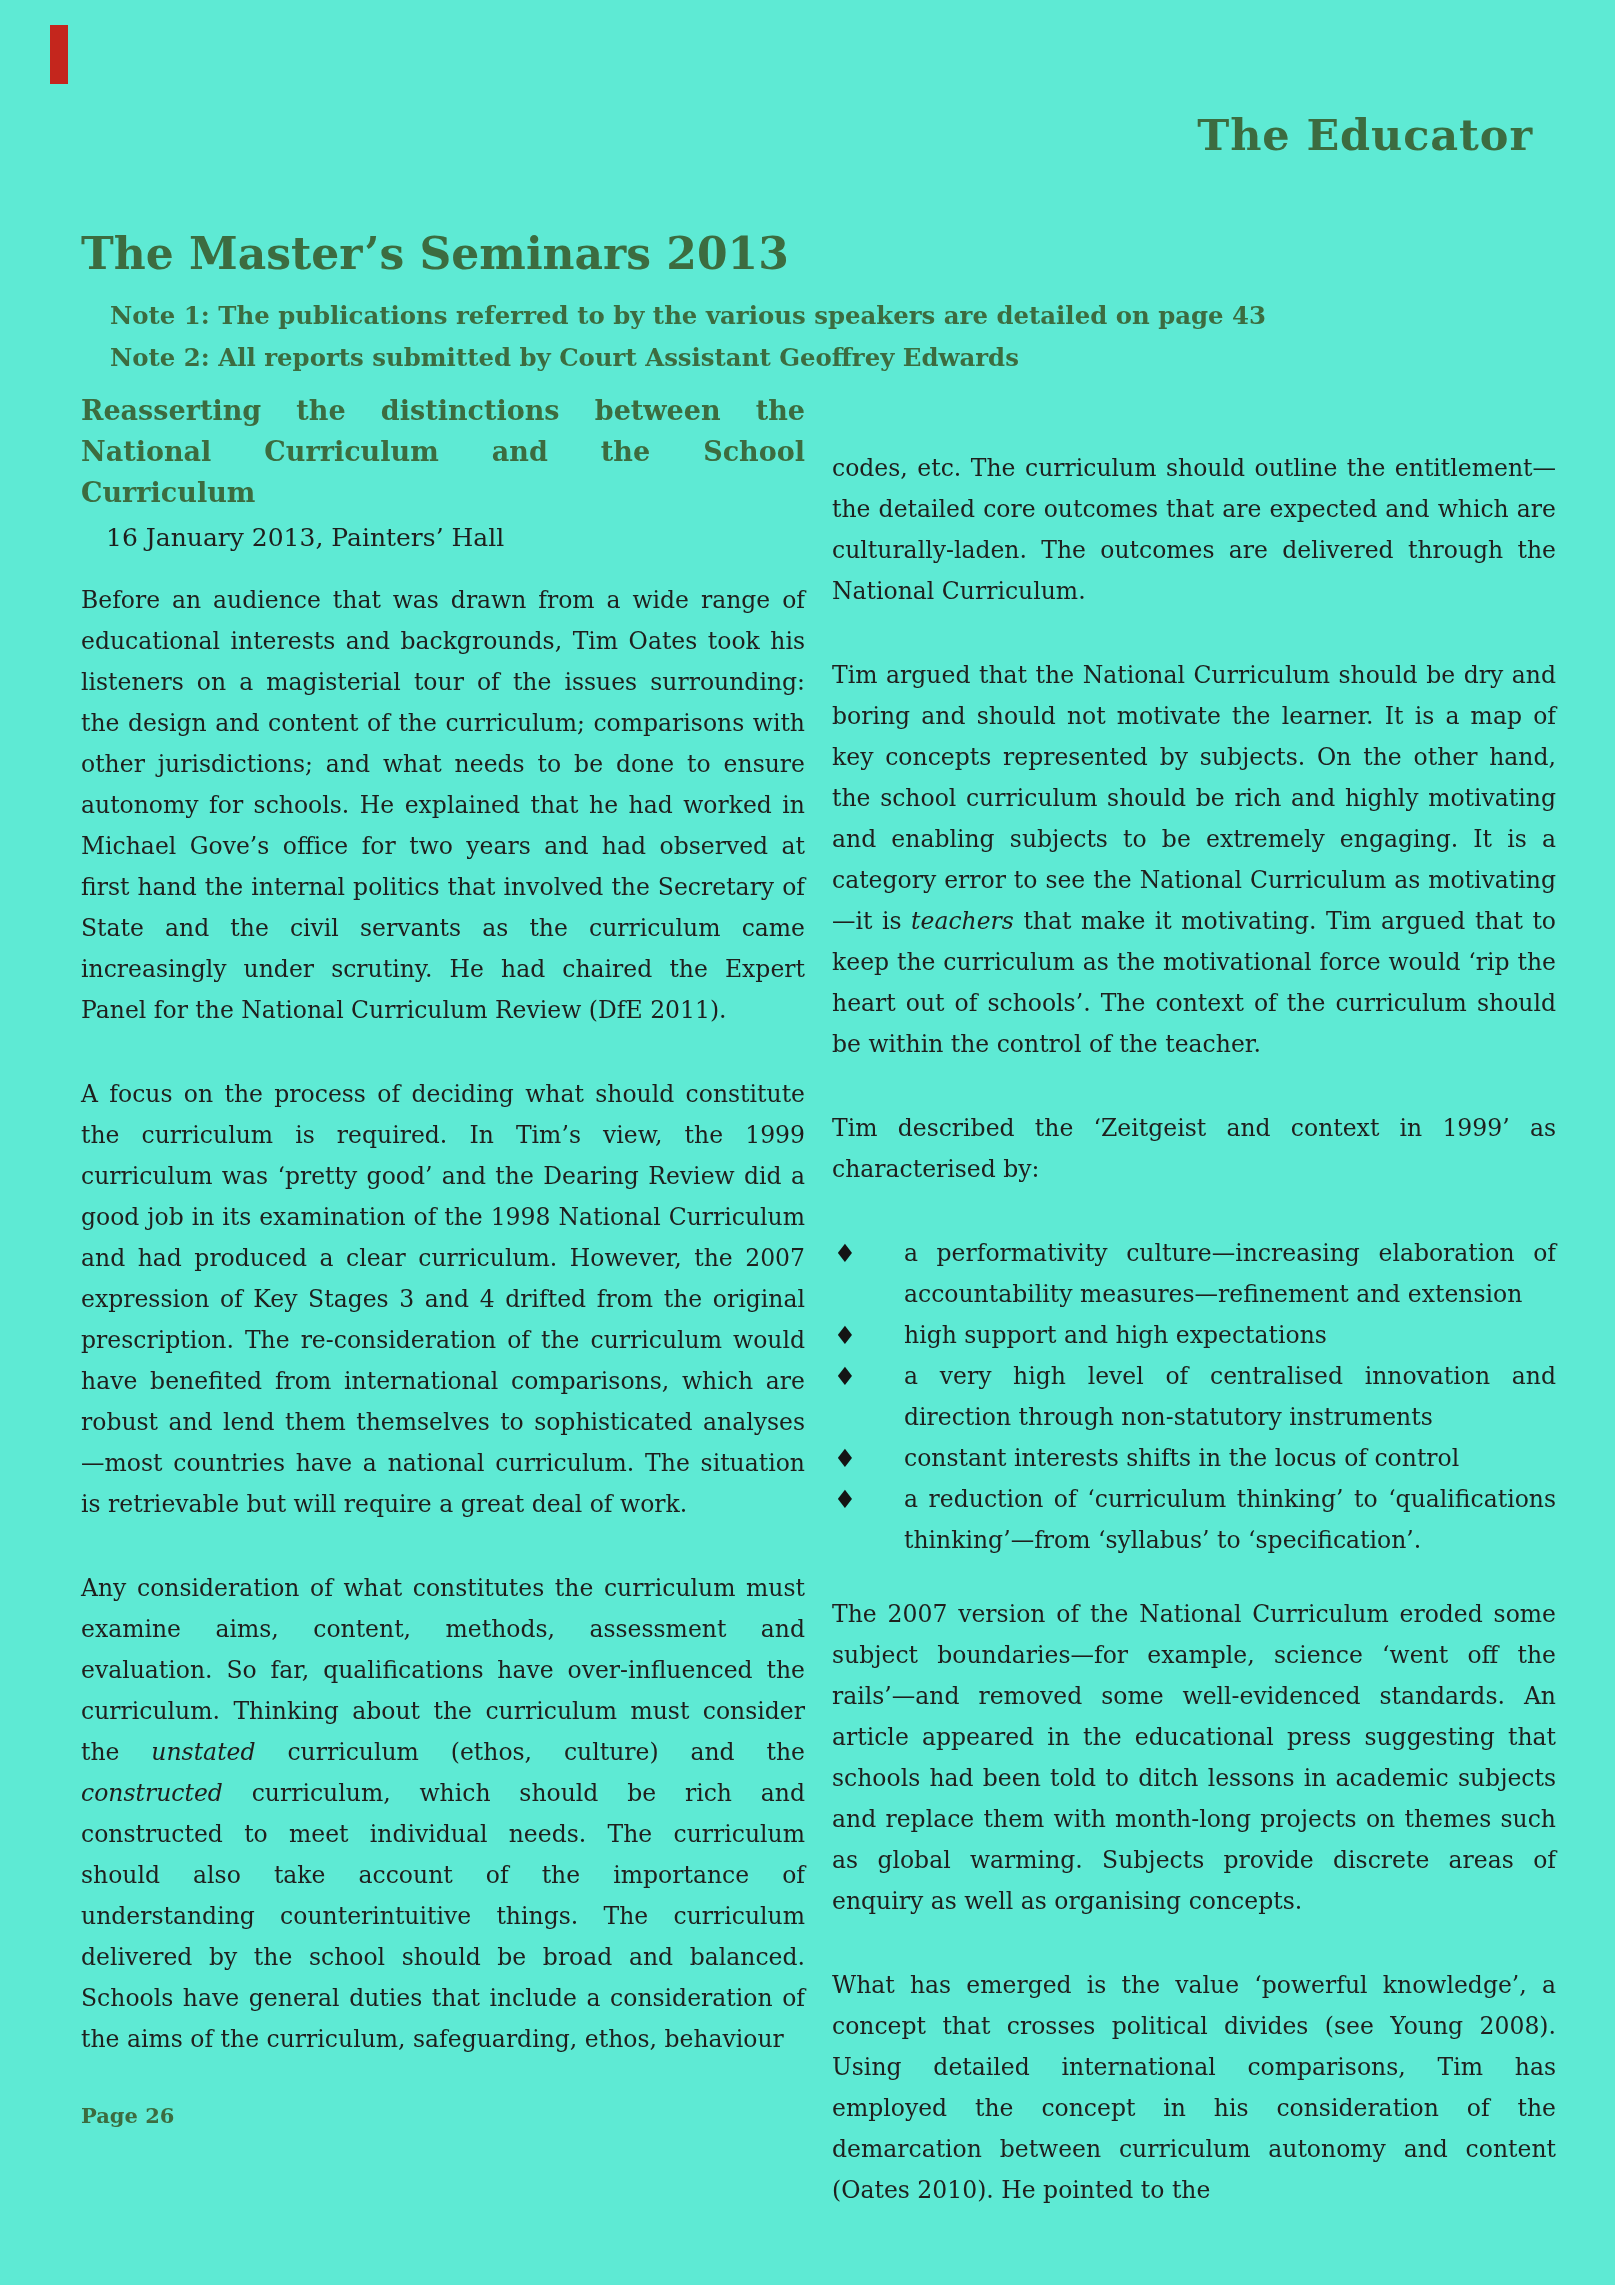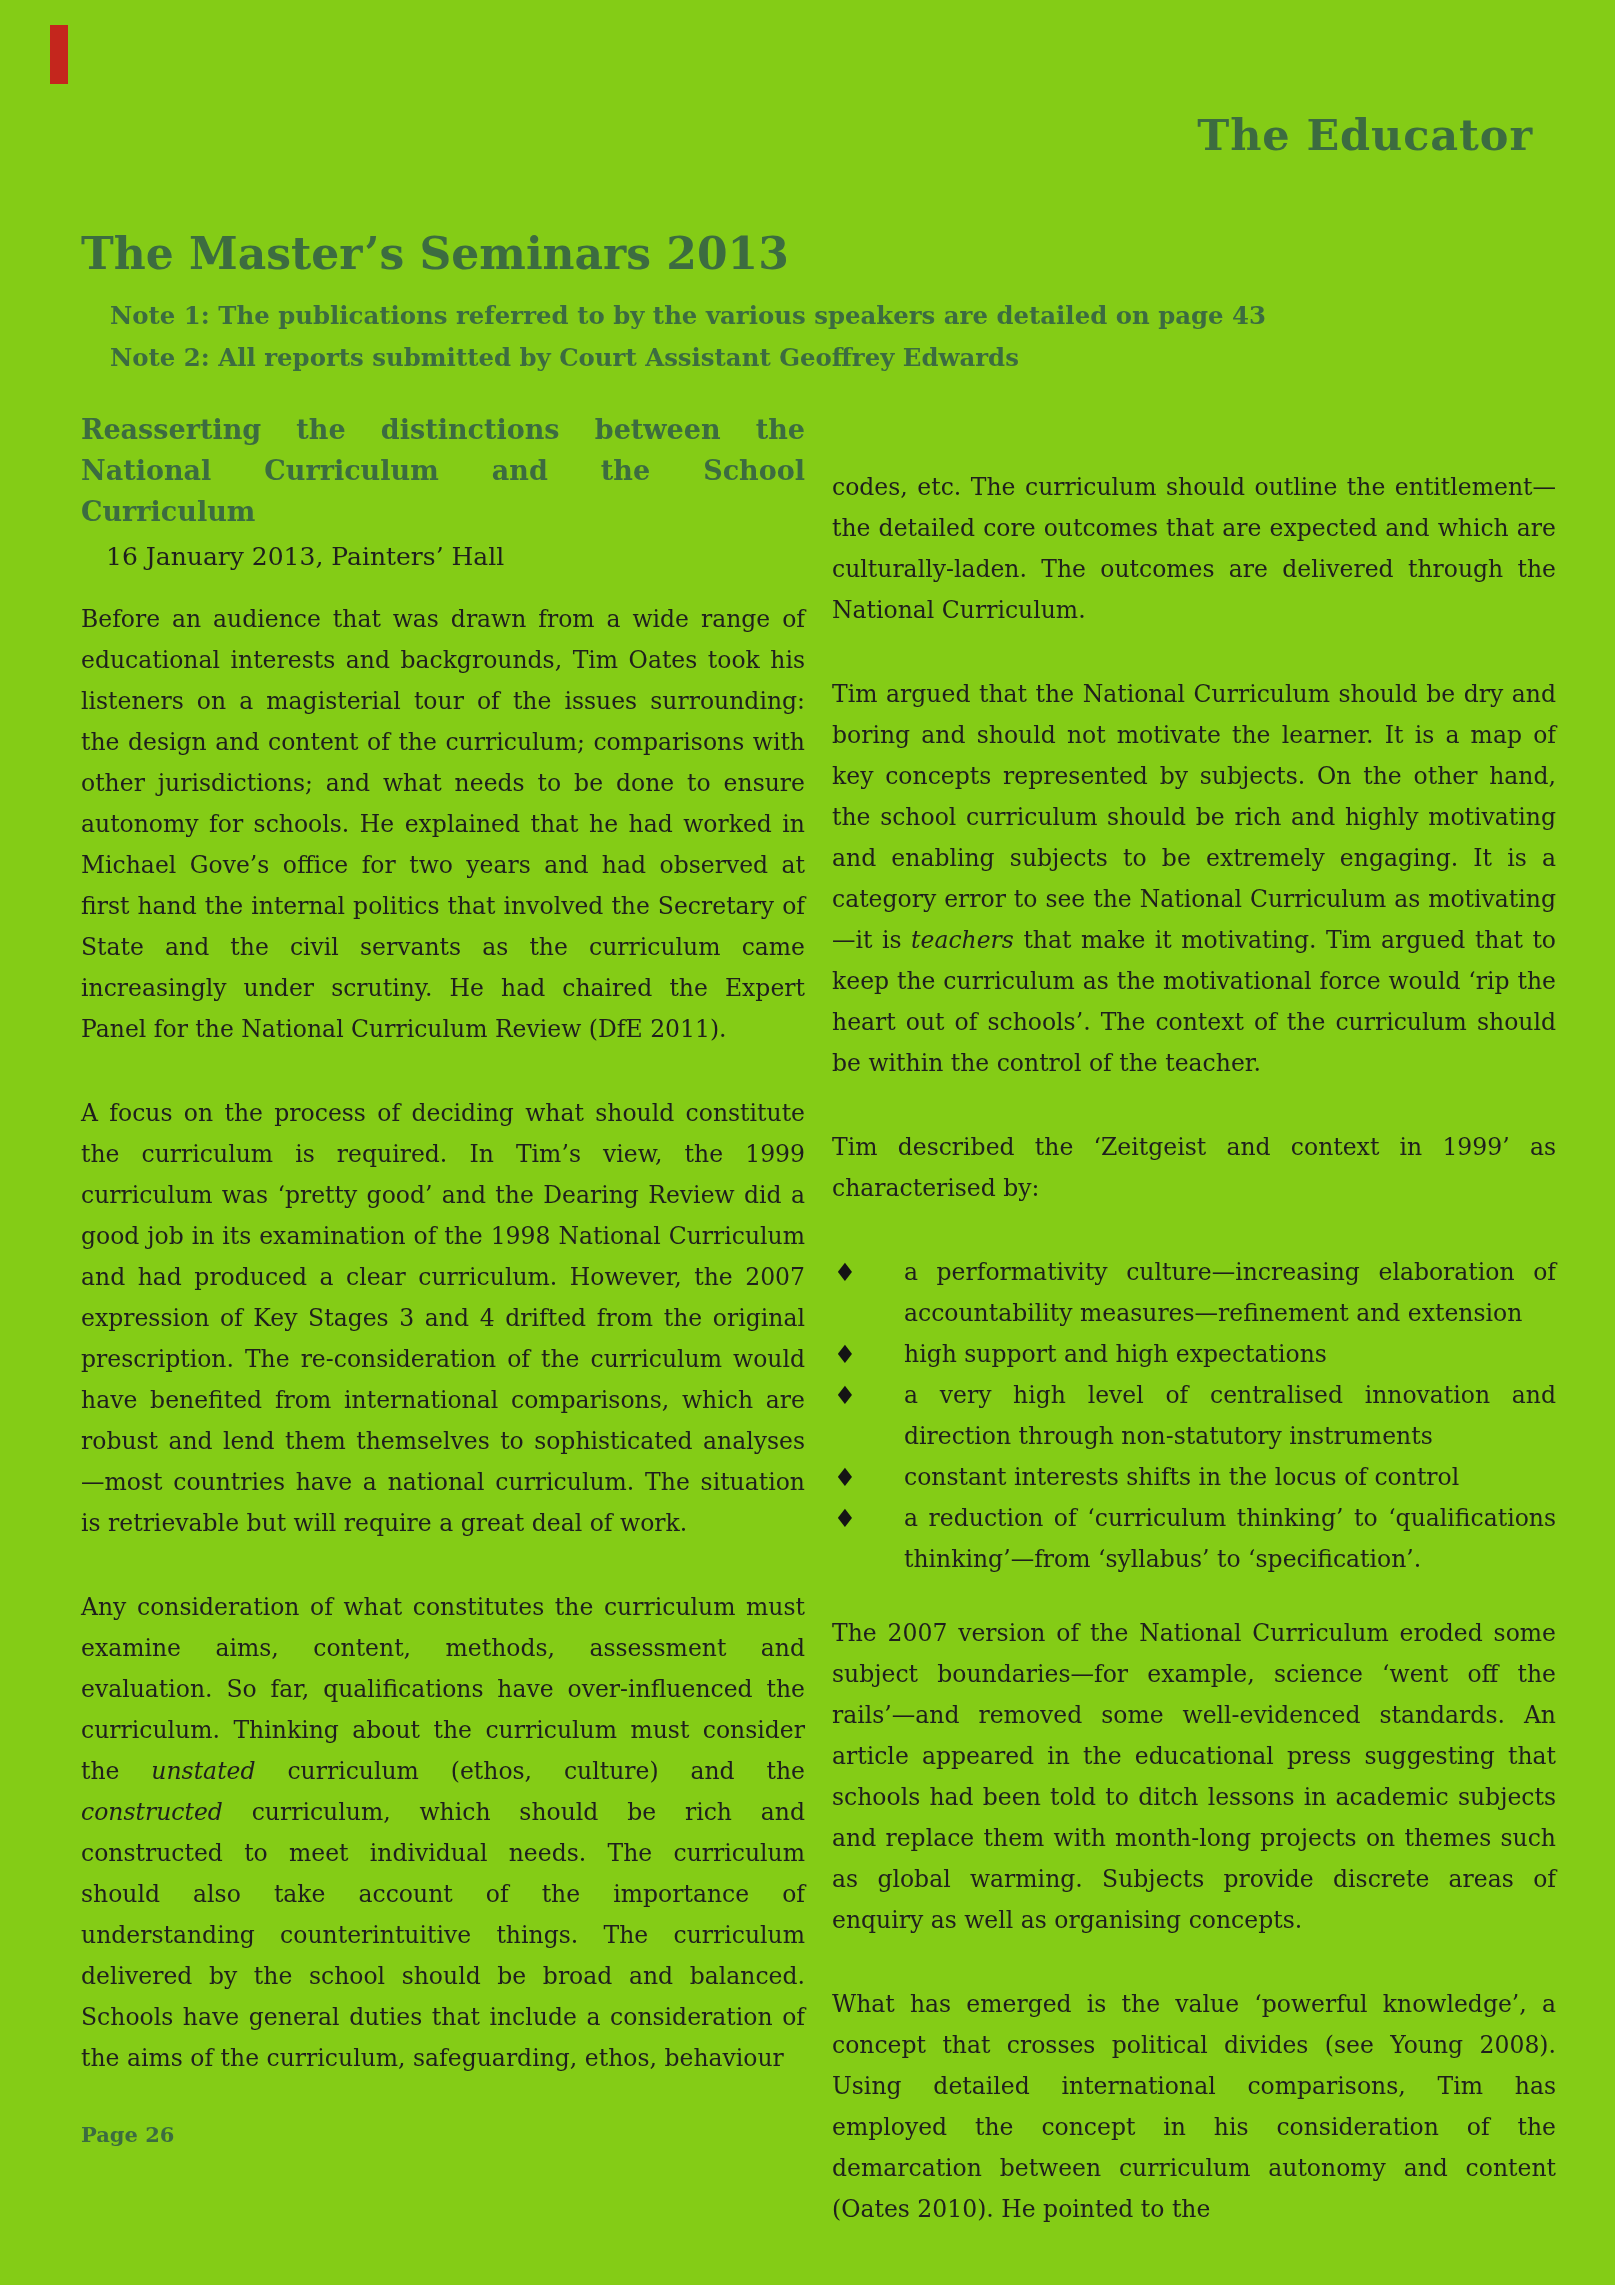--- a/index.html
+++ b/index.html
@@ -1,20 +1,20 @@
 <!DOCTYPE html>
 <html lang="en" style="font-size:14.5px"><head>
 <meta charset="utf-8">
 <style>
   html, body { margin: 0; padding: 0; background: #ffffff; }
   .page {
     position: relative;
     width: 1616px;
     height: 2285px;
-    background: #84cc16;
+    background: #5eead4;
     font-family: "DejaVu Serif", serif;
     color: #1f1f1d;
     overflow: hidden;
   }
   .red-mark {
     position: absolute;
     left: 50px;
     top: 25px;
     width: 18px;
     height: 59px;
@@ -42,21 +42,21 @@
     position: absolute;
     top: 295px;
     left: 110px;
     color: #3c6c40;
     font-weight: bold;
     font-size: 24.4px;
   }
   .notes .note { line-height: 42px; white-space: nowrap; }
   .columns {
     position: absolute;
-    top: 409px;
+    top: 390px;
     left: 81px;
     width: 1475px;
     display: flex;
     gap: 27px;
     justify-content: flex-end;
   }
   .col { width: 724px; }
   .col-right { padding-top: 58px; }
   .article-heading {
     font-size: 27px;

